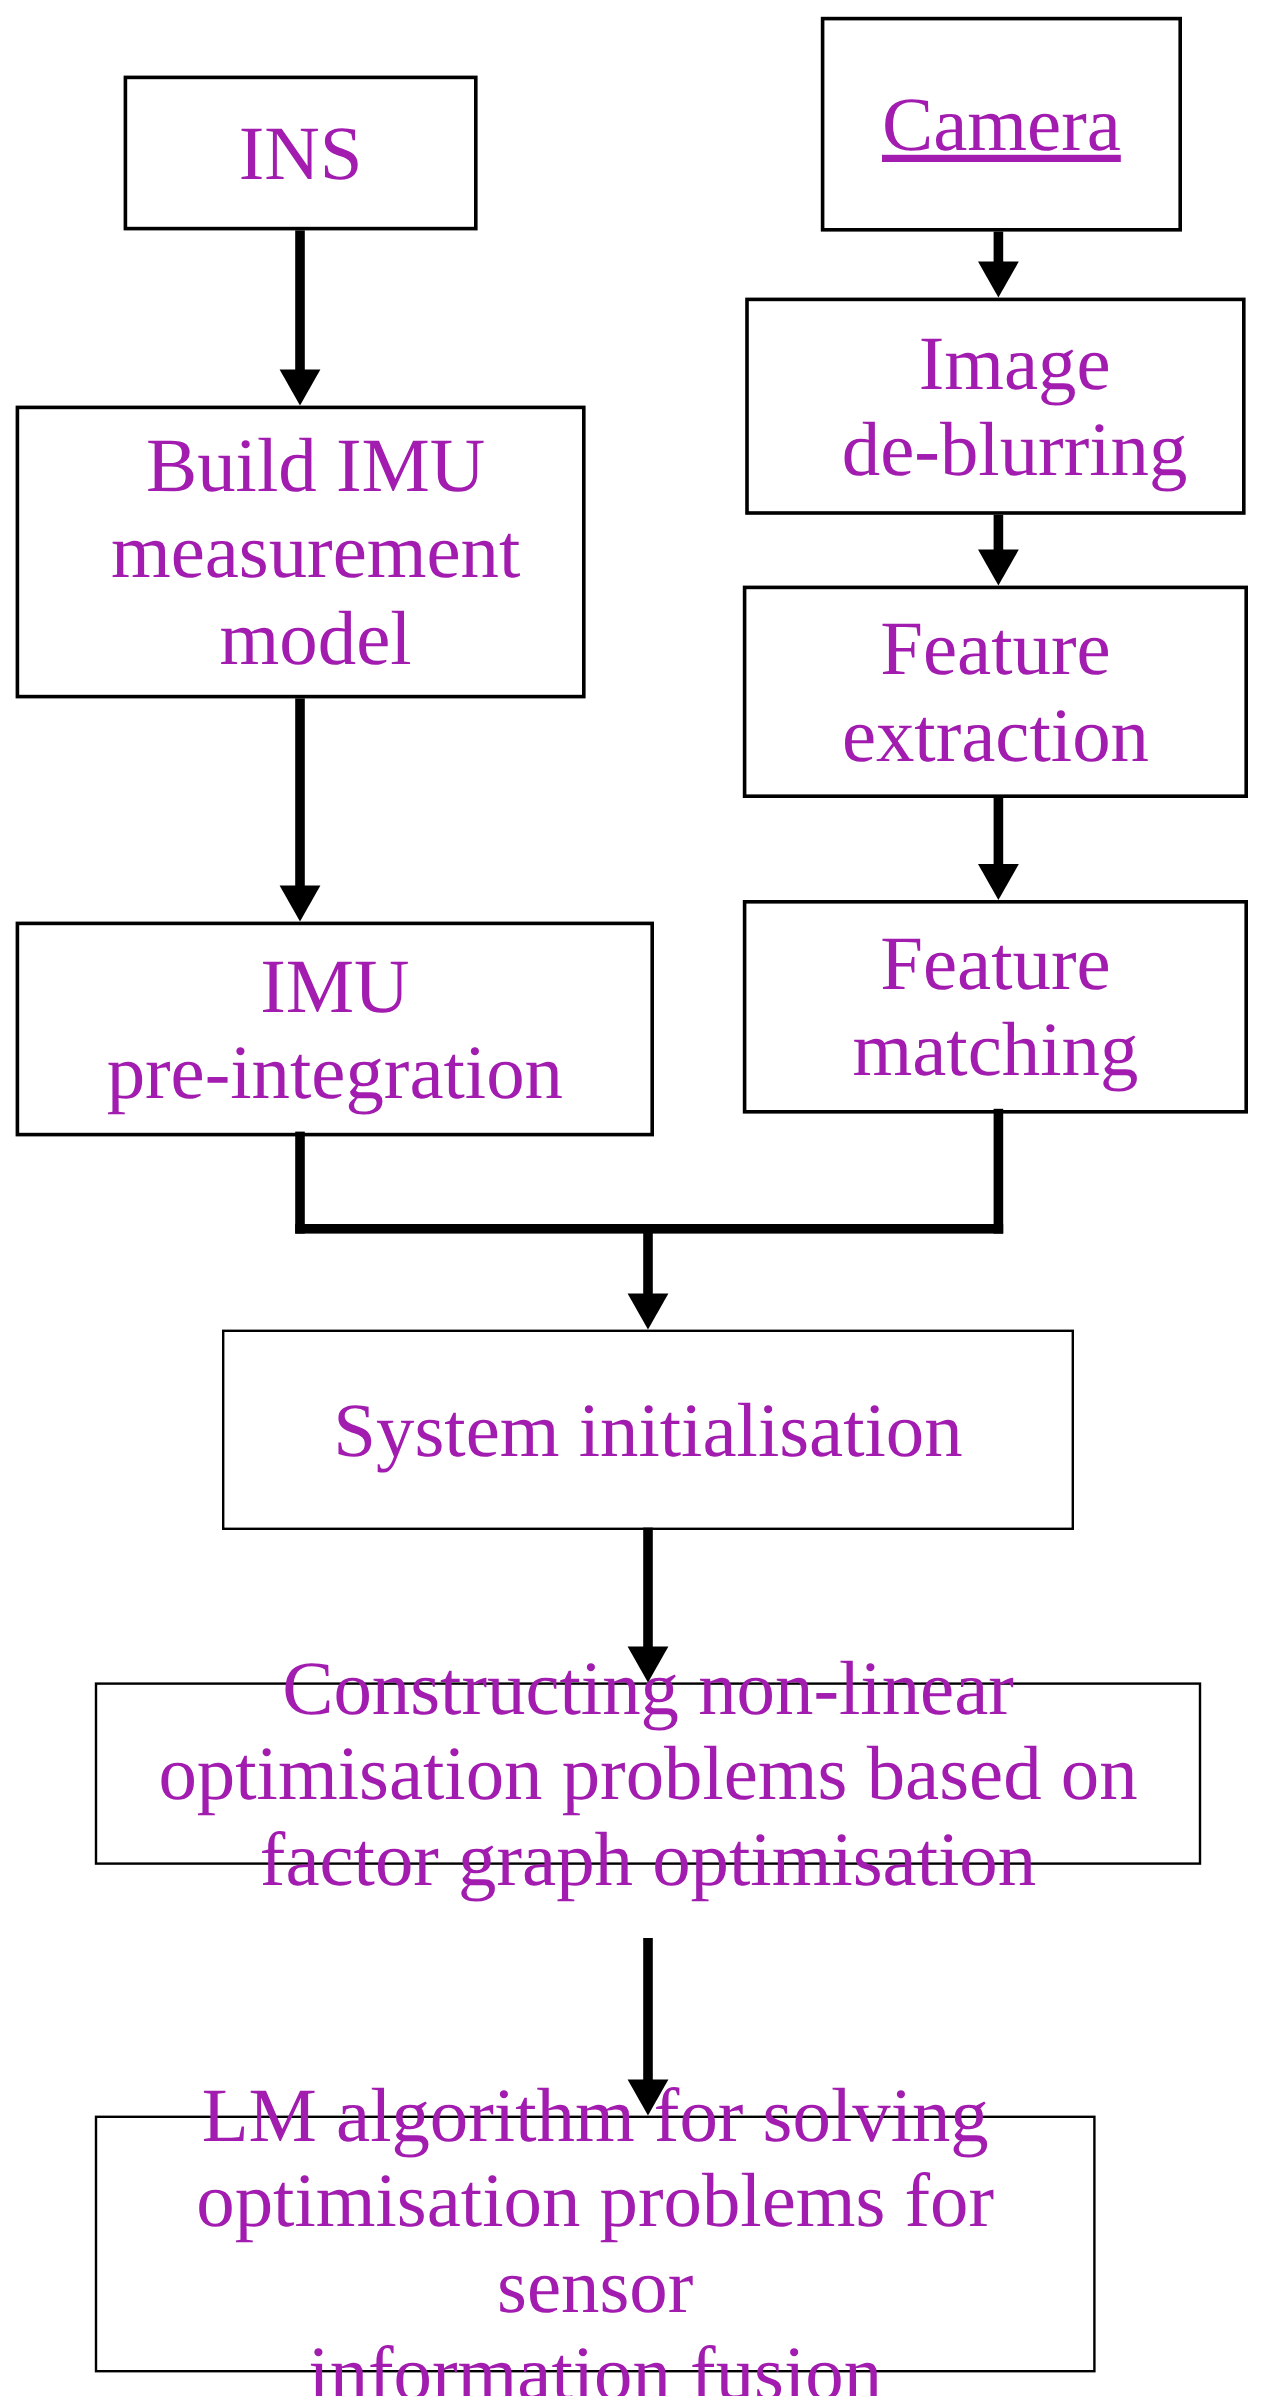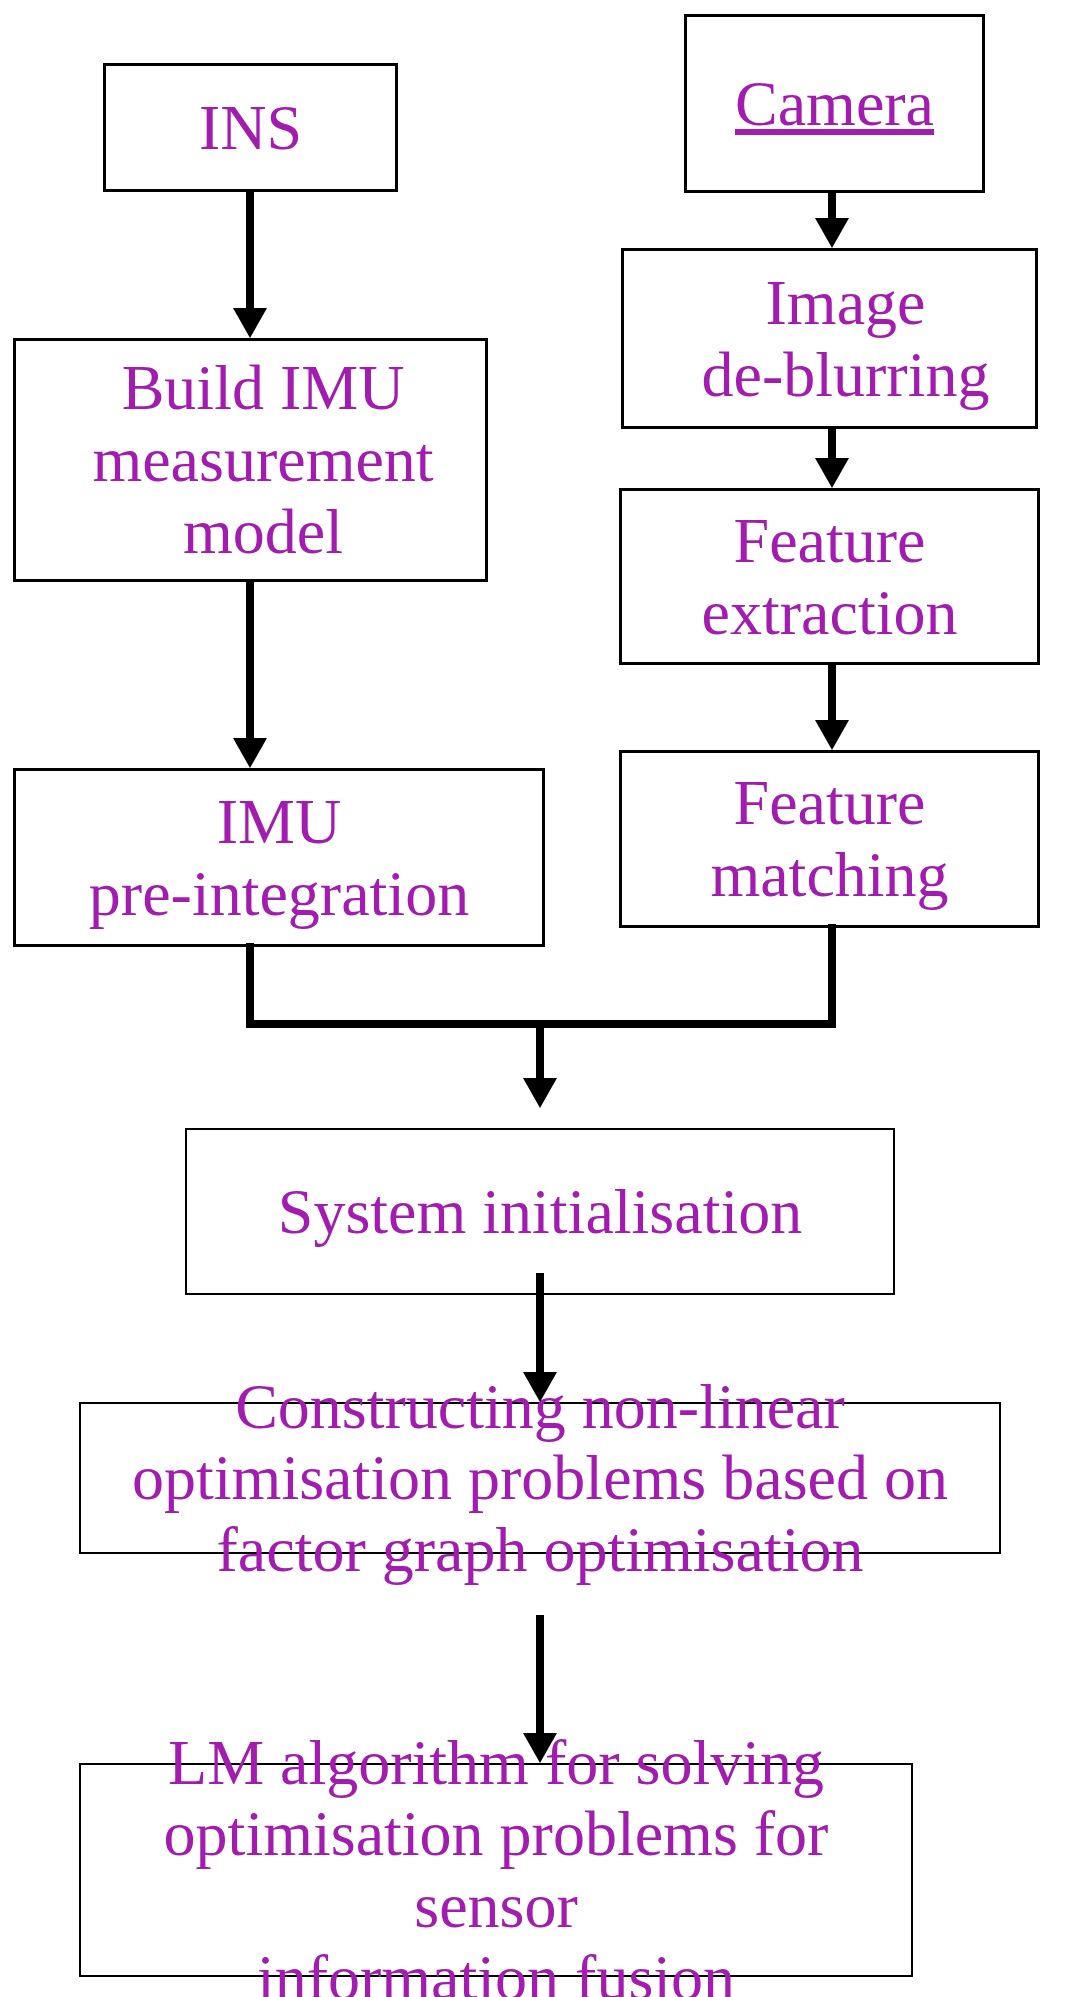--- a/index.html
+++ b/index.html
@@ -33,21 +33,21 @@
   }
   .node.thin { border-width: 2px; }
 
   .n-ins        { left: 103px; top: 63px;   width: 295px; height: 129px; }
   .n-camera     { left: 684px; top: 14px;   width: 301px; height: 179px; text-decoration: underline; }
   .n-build      { left: 13px;  top: 338px;  width: 475px; height: 244px; padding-left: 25px; }
   .n-deblur     { left: 621px; top: 248px;  width: 417px; height: 181px; padding-left: 32px; }
   .n-featext    { left: 619px; top: 488px;  width: 421px; height: 177px; }
   .n-preint     { left: 13px;  top: 768px;  width: 532px; height: 179px; }
   .n-featmatch  { left: 619px; top: 750px;  width: 421px; height: 178px; }
-  .n-sysinit    { left: 185px; top: 1108px; width: 710px; height: 167px; margin-top: 20px; }
+  .n-sysinit    { left: 185px; top: 1108px; width: 710px; height: 167px; }
   .n-construct  { left: 79px;  top: 1402px; width: 922px; height: 152px; }
   .n-lm         { left: 79px;  top: 1763px; width: 834px; height: 214px; }
 
   
   .arrow {
     position: absolute;
     width: 34px;
   }
   .arrow .shaft {
     position: absolute;

